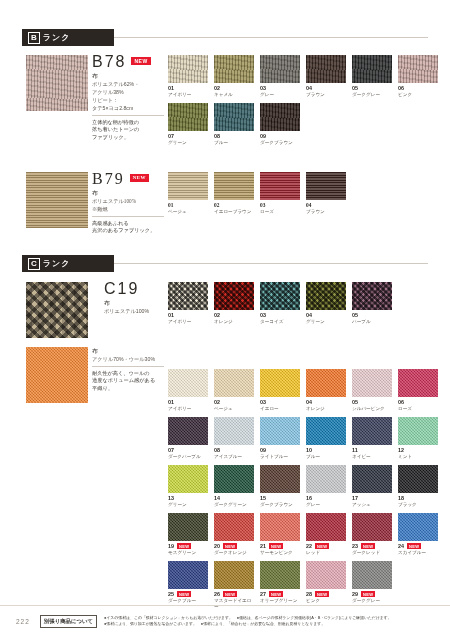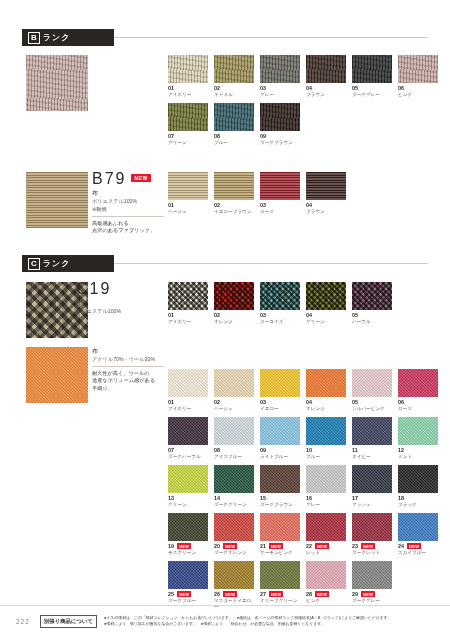--- a/index.html
+++ b/index.html
@@ -149,20 +149,35 @@
       <span class="rank-letter">B</span>
       <span class="rank-word">ランク</span>
     </div>
     <div class="rank-rule"></div>
   </div>
 
   <div class="product" style="top:55px;left:0;width:450px;height:100px;">
     <div class="big-swatch" style="left:26px;top:0;background:#cdb0a8;">
       <div class="tex-vert"></div>
     </div>
+    <div class="info" style="left:92px;top:-2px;width:72px;">
+      <div class="code">
+        <span>B78</span>
+        <span class="new-badge">NEW</span>
+      </div>
+      <div class="material">布</div>
+      <div class="spec">ポリエステル62%・</div>
+      <div class="spec">アクリル38%</div>
+      <div class="spec">リピート：</div>
+      <div class="spec">タテ5×ヨコ2.8cm</div>
+      <div class="divider"></div>
+      <div class="desc">立体的な柄が特徴の</div>
+      <div class="desc">落ち着いたトーンの</div>
+      <div class="desc">ファブリック。</div>
+    </div>
     <div class="grid" style="left:168px;top:0;width:282px;">
       <div class="cell">
           <span class="chip" style="background:#ded3b8">
             <span class="tex-vert"></span>
           </span>
           <span class="lbl">
             <span class="num">01</span>
           </span>
           <span class="nm">アイボリー</span>
         </div>
@@ -234,21 +249,21 @@
             <span class="tex-vert"></span>
           </span>
           <span class="lbl">
             <span class="num">09</span>
           </span>
           <span class="nm">ダークブラウン</span>
         </div>
     </div>
   </div>
 
-  <div class="product" style="top:172px;left:0;width:444px;height:80px;">
+  <div class="product" style="top:172px;left:0;width:444px;height:80px;font-family:Liberation Serif, serif;">
     <div class="big-swatch" style="left:26px;top:0;background:#b79c6c;">
       <div class="tex-horiz"></div>
     </div>
     <div class="info" style="left:92px;top:-2px;width:72px;">
       <div class="code">
         <span>B79</span>
         <span class="new-badge">NEW</span>
       </div>
       <div class="material">布</div>
       <div class="spec">ポリエステル100%</div>
@@ -302,21 +317,21 @@
       <span class="rank-letter">C</span>
       <span class="rank-word">ランク</span>
     </div>
     <div class="rank-rule"></div>
   </div>
 
   <div class="product" style="top:282px;left:0;width:450px;height:55px;">
     <div class="big-swatch" style="left:26px;top:0;background:#c3b395;">
       <div class="tex-hound big"></div>
     </div>
-    <div class="info" style="left:76px;top:-2px;width:72px;">
+    <div class="info" style="left:104px;top:-2px;width:72px;">
       <div class="code">
         <span>C19</span>
       </div>
       <div class="material">布</div>
       <div class="spec">ポリエステル100%</div>
     </div>
     <div class="grid" style="left:168px;top:0;width:282px;">
       <div class="cell">
           <span class="chip" style="background:#e8e1cf">
             <span class="tex-hound"></span>

